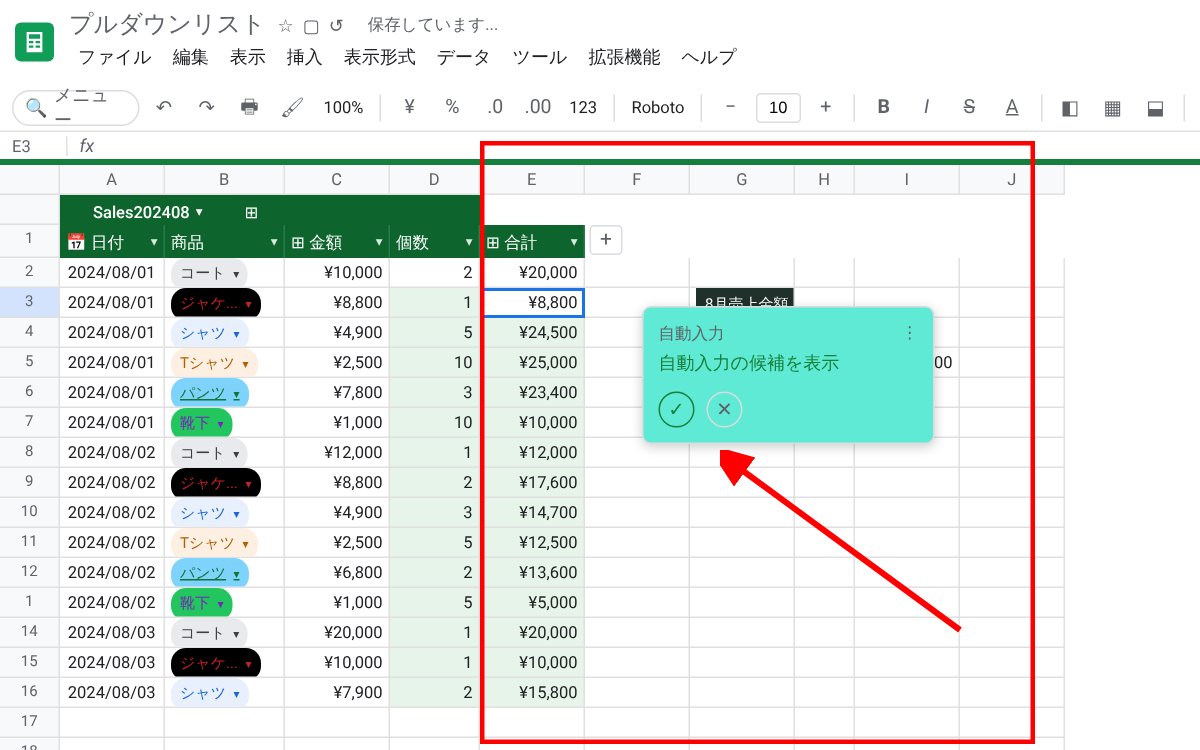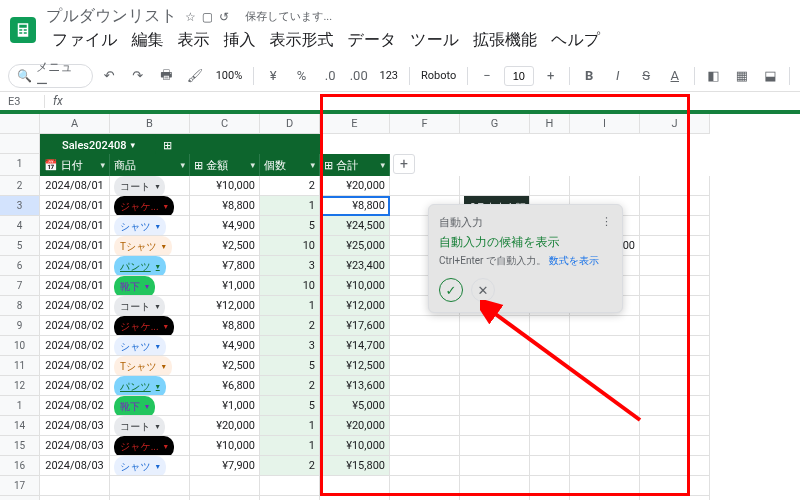--- a/index.html
+++ b/index.html
@@ -9,21 +9,21 @@
 .header { display: flex; align-items: center; padding: 6px 10px; gap: 10px; }
 .logo { width: 26px; height: 26px; background: #0f9d58; border-radius: 4px; display: flex; align-items: center; justify-content: center; }
 .logo svg { width: 18px; height: 18px; fill: #fff; }
 .title-block { display: flex; flex-direction: column; }
 .title-row { display: flex; align-items: center; gap: 8px; }
 .doc-title { font-size: 16px; color: #5f6368; }
 .title-icons { display: flex; gap: 6px; color: #5f6368; }
 .title-icons span { cursor: pointer; }
 .saving { font-size: 11px; color: #5f6368; margin-left: 8px; }
 .menu-bar { display: flex; gap: 2px; }
-.menu-item { padding: 3px 6px; font-size: 16px; color: #202124; cursor: pointer; border-radius: 3px; }
+.menu-item { padding: 3px 6px; font-size: 12px; color: #202124; cursor: pointer; border-radius: 3px; }
 
 
 .toolbar { display: flex; align-items: center; padding: 3px 8px; gap: 5px; border-bottom: 1px solid #e0e0e0; height: 32px; overflow: hidden; }
 .tb-btn { width: 24px; height: 24px; display: flex; align-items: center; justify-content: center; color: #5f6368; border-radius: 4px; cursor: pointer; font-size: 13px; }
 .tb-btn.menu-btn { width: auto; padding: 0 8px; gap: 4px; border: 1px solid #dadce0; border-radius: 16px; font-size: 12px; }
 .tb-sep { width: 1px; height: 18px; background: #dadce0; margin: 0 2px; }
 .tb-input { width: 30px; height: 20px; border: 1px solid #dadce0; text-align: center; font-size: 11px; border-radius: 3px; }
 .tb-select { font-size: 11px; color: #202124; padding: 2px 4px; }
 
 
@@ -64,21 +64,21 @@
 .chip-blue { background: #e8f0fe; color: #1967d2; }
 .chip-orange { background: #feefe3; color: #b06000; }
 .chip-green { background: #7dd3fc; color: #137333; text-decoration: underline; }
 .chip-purple { background: #22c55e; color: #7627bb; }
 
 
 .efill { background: #e6f4ea; }
 .e-cell-active { outline: 2px solid #1a73e8; outline-offset: -2px; background: #fff; z-index: 5; position: relative; }
 
 
-.popup { position: absolute; left: 428px; top: 204px; width: 195px; background: #e5e5e5; border: 1px solid #dadce0; border-radius: 6px; box-shadow: 0 2px 8px rgba(0,0,0,.2); padding: 10px; z-index: 20; font-size: 12px; }
+.popup { position: absolute; left: 428px; top: 204px; width: 195px; background: #5eead4; border: 1px solid #dadce0; border-radius: 6px; box-shadow: 0 2px 8px rgba(0,0,0,.2); padding: 10px; z-index: 20; font-size: 12px; }
 .popup-title { color: #5f6368; font-size: 11px; margin-bottom: 4px; display: flex; justify-content: space-between; }
 .popup-sub { color: #188038; font-size: 12px; margin-bottom: 3px; }
 .popup-hint { color: #5f6368; font-size: 10px; }
 .popup-hint a { color: #1a73e8; text-decoration: none; }
 .popup-actions { display: flex; gap: 8px; margin-top: 10px; }
 .round-btn { width: 24px; height: 24px; border: 1px solid #dadce0; border-radius: 50%; display: flex; align-items: center; justify-content: center; font-size: 13px; cursor: pointer; }
 .round-btn.ok { color: #188038; border-color: #188038; }
 .round-btn.x { color: #5f6368; }
 .popup .dots { color: #5f6368; cursor: pointer; }
 
@@ -457,24 +457,20 @@
       </div>
   </div>
 </div>
 
 <div class="popup">
   <div class="popup-title">
     <span>自動入力</span>
     <span class="dots">⋮</span>
   </div>
   <div class="popup-sub">自動入力の候補を表示</div>
-  <div class="popup-hint">
-    <span>Ctrl+Enter で自動入力。</span>
-    <a>数式を表示</a>
-  </div>
   <div class="popup-actions">
     <div class="round-btn ok">✓</div>
     <div class="round-btn x">✕</div>
   </div>
 </div>
 
 <div class="redbox"></div>
 <svg class="arrow" width="180" height="140">
   <defs>
       <marker id="ah" markerWidth="10" markerHeight="10" refX="2" refY="3" orient="auto">

